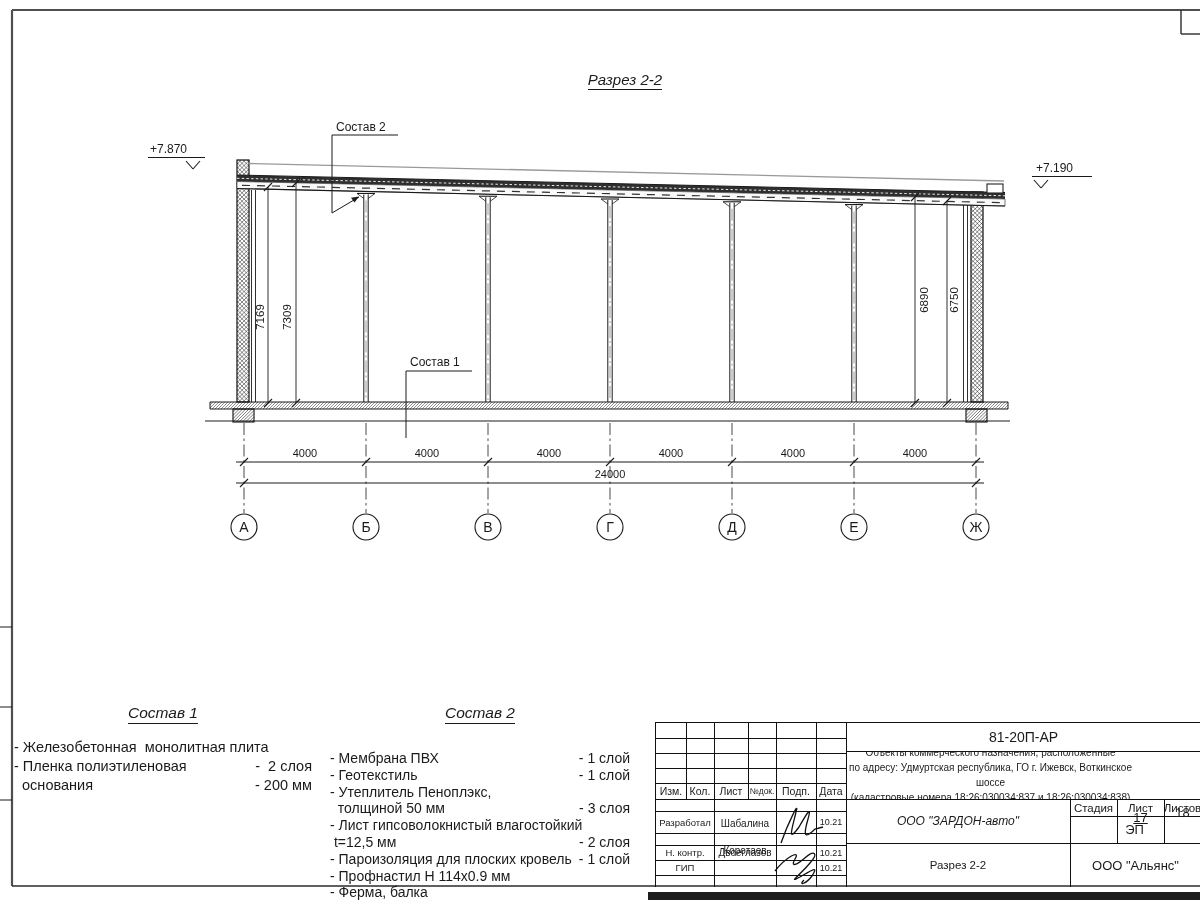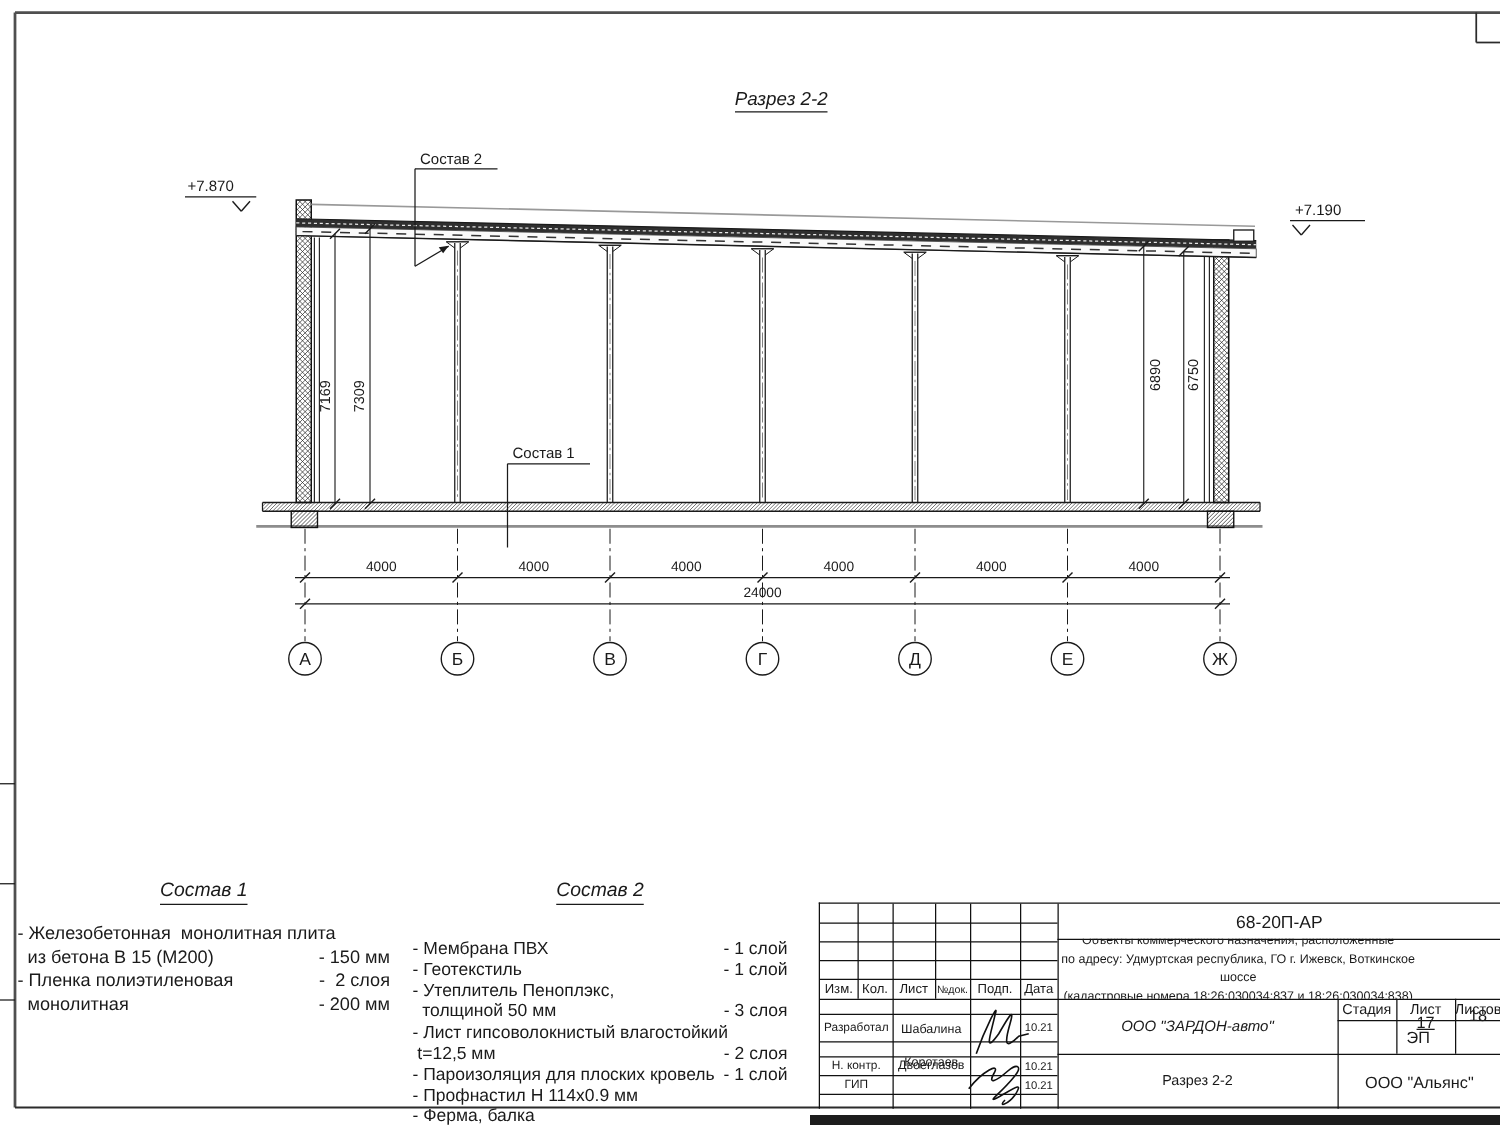--- a/index.html
+++ b/index.html
@@ -678,23 +678,22 @@
 
   <div class="main-title">
     <span>Разрез 2-2</span>
   </div>
 
   <div id="legend1" class="legend">
     <div class="ltitle">
       <span>Состав 1</span>
     </div>
   <div class="lrow"><span>- Железобетонная  монолитная плита</span><span class="lval"></span></div>
-      <div class="lrow"><span>  из бетона В 15 (М200)</span><span class="lval">- 150 мм</span></div>
       <div class="lrow"><span>- Пленка полиэтиленовая</span><span class="lval">-  2 слоя</span></div>
-      <div class="lrow"><span>  монолитная</span><span class="lval">- 200 мм</span></div>
+      <div class="lrow"><span>  основания</span><span class="lval">- 200 мм</span></div>
     </div>
 
   <div id="legend2" class="legend">
     <div class="ltitle">
       <span>Состав 2</span>
     </div>
   <div class="lrow"><span>- Мембрана ПВХ</span><span class="lval">- 1 слой</span></div>
       <div class="lrow"><span>- Геотекстиль</span><span class="lval">- 1 слой</span></div>
       <div class="lrow"><span>- Утеплитель Пеноплэкс,</span><span class="lval"></span></div>
       <div class="lrow"><span>  толщиной 50 мм</span><span class="lval">- 3 слоя</span></div>
@@ -736,21 +735,21 @@
       <div class="cell" style="left: 160px; top: 60px; width: 30px; height: 16px; font-size: 10.5px;">Дата</div>
       <div class="cell" style="left: 0px; top: 88px; width: 58px; height: 22px; font-size: 9.5px;">Разработал</div>
       <div class="cell" style="left: 58px; top: 89px; width: 62px; height: 22px; font-size: 10px;">Шабалина</div>
       <div class="cell" style="left: 160px; top: 88px; width: 30px; height: 22px; font-size: 9px;">10.21</div>
       <div class="cell" style="left: 0px; top: 122px; width: 58px; height: 15px; font-size: 9.5px;">Н. контр.</div>
       <div class="cell" style="left: 58px; top: 122px; width: 62px; height: 15px; font-size: 10px;">Двоеглазов</div>
       <div class="cell" style="left: 160px; top: 122px; width: 30px; height: 15px; font-size: 9px;">10.21</div>
       <div class="cell" style="left: 0px; top: 137px; width: 58px; height: 15px; font-size: 9.5px;">ГИП</div>
       <div class="cell" style="left: 58px; top: 120px; width: 62px; height: 15px; font-size: 10px;">Коротаев</div>
       <div class="cell" style="left: 160px; top: 137px; width: 30px; height: 15px; font-size: 9px;">10.21</div>
-      <div class="cell" style="left: 190px; top: 0px; width: 355px; height: 28px; font-size: 14px;">68-20П-АР</div>
+      <div class="cell" style="left: 190px; top: 0px; width: 355px; height: 28px; font-size: 14px;">81-20П-АР</div>
       <div class="cell" style="left: 190px; top: 28px; width: 289px; height: 48px; font-size: 10px; line-height: 15px; flex-direction: column; justify-content: center;">
         <div>Объекты коммерческого назначения, расположенные</div>
         <div>по адресу: Удмуртская республика, ГО г. Ижевск, Воткинское шоссе</div>
         <div>(кадастровые номера 18:26:030034:837 и 18:26:030034:838)</div>
       </div>
       <div class="cell" style="left: 190px; top: 76px; width: 224px; height: 44px; font-size: 12px; font-style: italic;">ООО "ЗАРДОН-авто"</div>
       <div class="cell" style="left: 414px; top: 76px; width: 47px; height: 17px; font-size: 11.5px;">Стадия</div>
       <div class="cell" style="left: 461px; top: 76px; width: 47px; height: 17px; font-size: 11.5px;">Лист</div>
       <div class="cell" style="left: 508px; top: 76px; width: 37px; height: 17px; font-size: 11.5px;">Листов</div>
       <div class="cell" style="left: 414px; top: 93px; width: 47px; height: 27px; font-size: 13px; padding-left: 41px;">ЭП</div>

